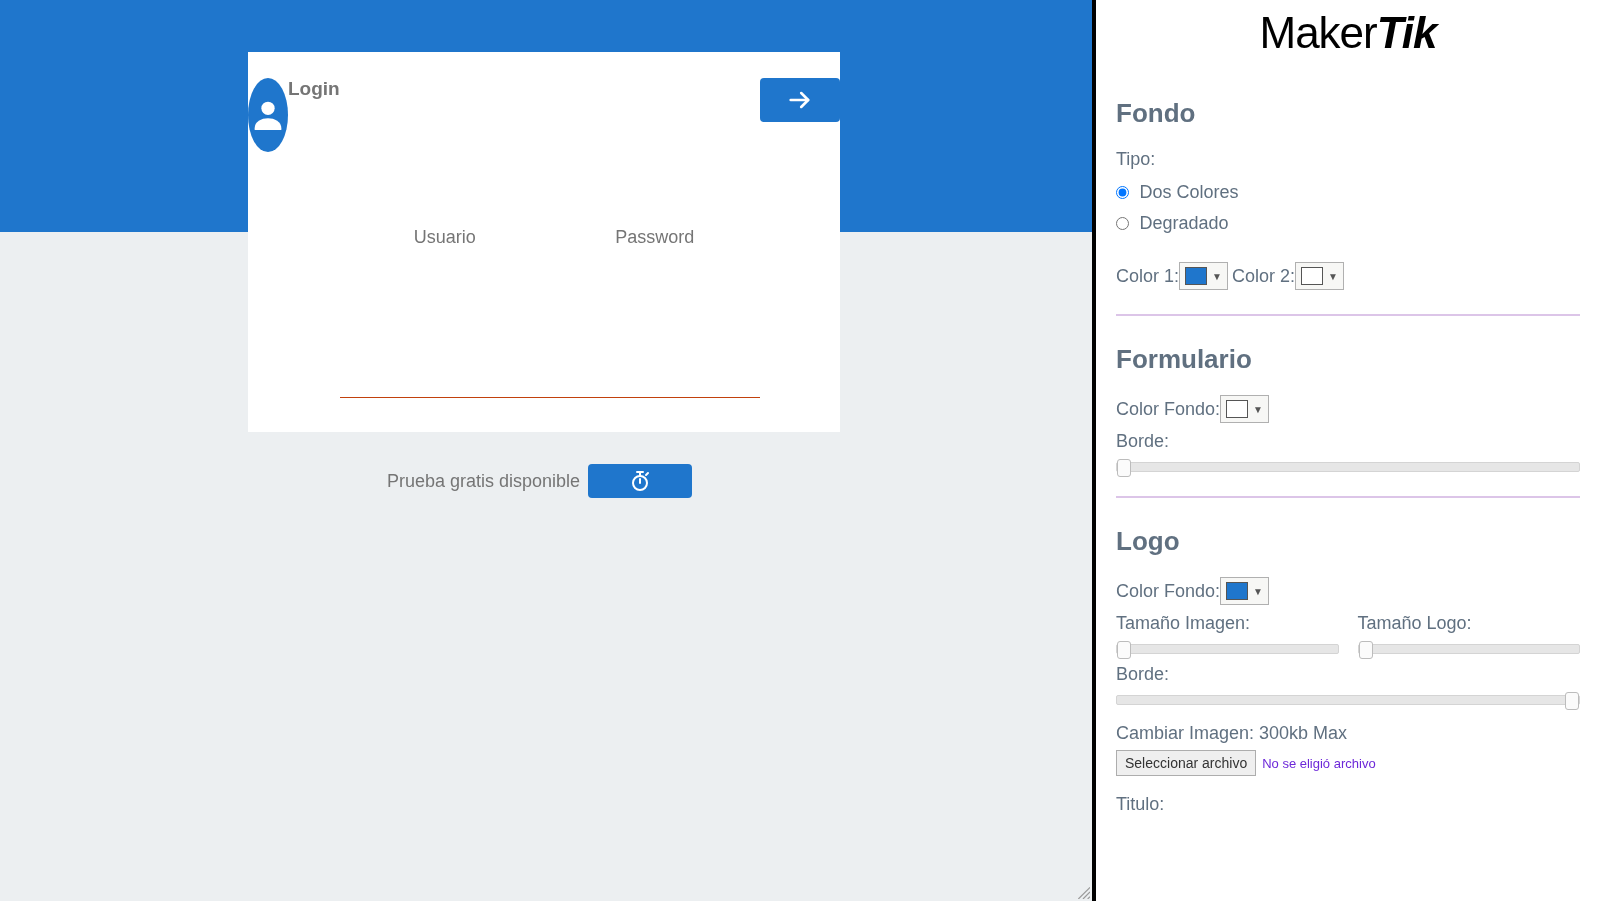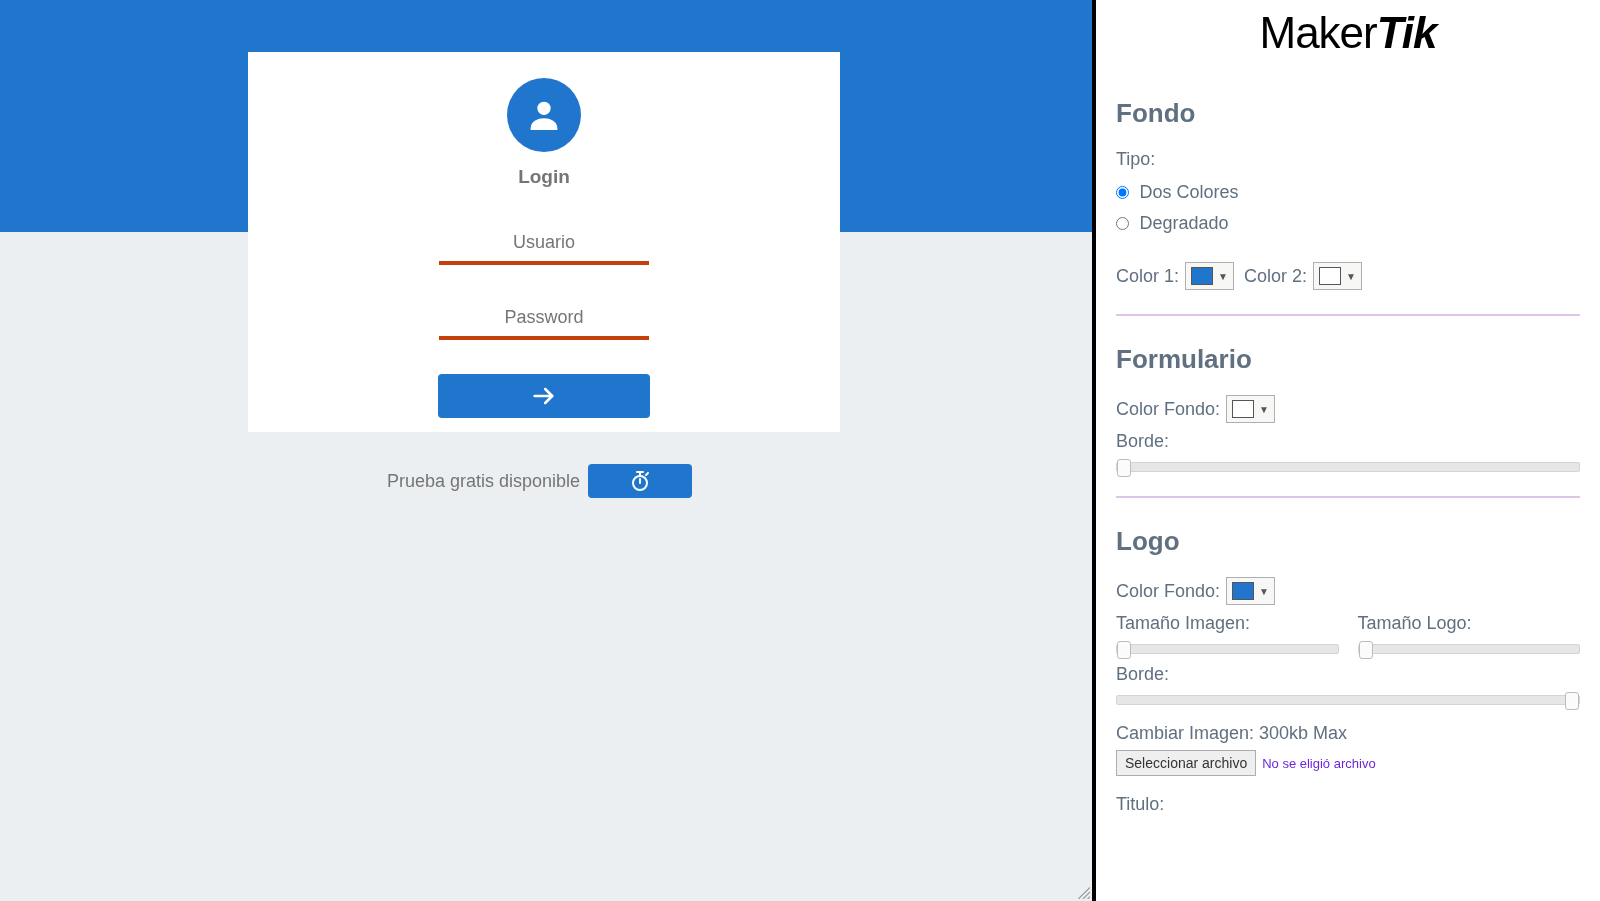--- a/index.html
+++ b/index.html
@@ -4,44 +4,44 @@
 <style>
 * { margin: 0; padding: 0; box-sizing: border-box; }
 body { font-family: Arial, Helvetica, sans-serif; background: #fff; overflow: hidden; }
 .app { display: flex; width: 1600px; height: 901px; }
 .preview-pane { width: 1092px; height: 100%; position: relative; background: #eceff1; }
 .preview-divider { width: 4px; height: 100%; background: #000; }
 .settings-pane { flex: 1; height: 100%; background: #fff; overflow-y: scroll; padding: 0 20px; }
 
 
 .bg-top { position: absolute; top: 0; left: 0; right: 0; height: 232px; background: #1f76cc; }
-.login-card { position: absolute; top: 52px; left: 248px; width: 592px; height: 380px; background: #fff; display: flex; flex-direction: column; align-items: center; padding-top: 26px; }
+.login-card { position: absolute; top: 52px; left: 248px; width: 592px; height: 380px; background: #fff; display: flex; padding-top: 26px; }
 .avatar-circle { width: 74px; height: 74px; border-radius: 50%; background: #1f76cc; display: flex; align-items: center; justify-content: center; margin-bottom: 14px; }
 .login-title { color: #757575; font-size: 19px; font-weight: bold; margin-bottom: 36px; }
-.login-input { width: 210px; border: none; border-bottom: 4px solid #c2410c; background: transparent; text-align: center; font-size: 18px; color: #757575; padding: 8px 0; margin-bottom: 34px; outline: none; }
+.login-input { width: 210px; border: none; border-bottom: 1px solid #c2410c; background: transparent; text-align: center; font-size: 18px; color: #757575; padding: 8px 0; margin-bottom: 34px; outline: none; }
 .login-input::placeholder { color: #757575; }
 .submit-btn { width: 212px; height: 44px; background: #1f76cc; border: none; border-radius: 4px; display: flex; align-items: center; justify-content: center; cursor: pointer; }
 .trial-row { position: absolute; top: 464px; left: 0; right: 13px; display: flex; align-items: center; justify-content: center; gap: 8px; }
 .trial-text { color: #757575; font-size: 18px; }
 .trial-btn { width: 104px; height: 34px; background: #1f76cc; border: none; border-radius: 4px; display: flex; align-items: center; justify-content: center; cursor: pointer; }
 .resize-handle { position: absolute; bottom: 2px; right: 2px; width: 14px; height: 14px; }
 
 
 .logo-wrap { text-align: center; padding: 8px 0 40px 0; }
 .logo-main { font-family: Arial, sans-serif; font-size: 44px; font-weight: bold; color: #000; letter-spacing: -1px; }
 .logo-main .thin { font-weight: normal; }
 .logo-main .ital { font-style: italic; font-weight: 700; }
 .logo-sub { font-size: 14px; color: #000; margin-top: -4px; padding-left: 60px; }
 .section-title { font-size: 26px; font-weight: bold; color: #607080; margin-bottom: 20px; }
 .section-hr { height: 2px; background: #dcc5e8; border: none; margin: 24px 0 28px 0; }
 .field-label { font-size: 18px; color: #607080; margin-bottom: 6px; display: inline-block; }
 .radio-row { margin-bottom: 10px; }
 .radio-row input { margin-right: 6px; vertical-align: middle; }
 .radio-row label { font-size: 18px; color: #607080; vertical-align: middle; }
-.color-row { display: flex; align-items: center; gap: 6px; margin-top: 16px; }
+.color-row { display: flex; align-items: center; margin-top: 16px; }
 .color-picker { display: inline-flex; align-items: center; border: 1px solid #b0b0b0; background: #f7f7f5; padding: 4px 5px; cursor: pointer; }
 .color-swatch { width: 22px; height: 18px; border: 1px solid #555; margin-right: 5px; }
 .color-caret { font-size: 10px; color: #555; }
 .slider-track { position: relative; width: 100%; height: 10px; background: #e6e6e6; border: 1px solid #d4d4d4; border-radius: 2px; margin-top: 4px; }
 .slider-thumb { position: absolute; top: -4px; width: 14px; height: 18px; background: #fbfbfb; border: 1px solid #bcbcbc; border-radius: 3px; }
 .slider-group { margin-top: 8px; margin-bottom: 18px; }
 .two-col { display: flex; gap: 19px; margin-top: 8px; }
 .col { flex: 1; }
 .file-row { display: flex; align-items: center; gap: 6px; margin-top: 6px; }
 .file-btn { font-size: 14px; padding: 4px 8px; background: #efefef; border: 1px solid #adadad; color: #333; cursor: pointer; }

